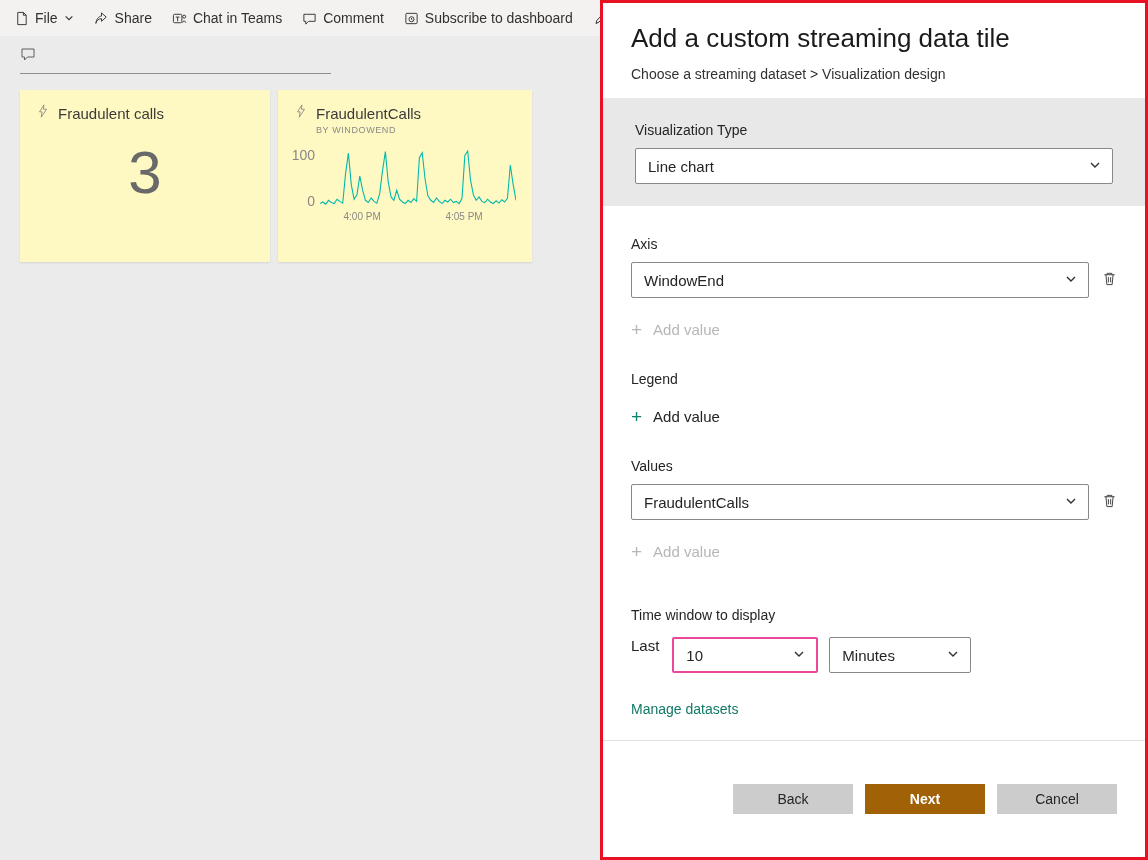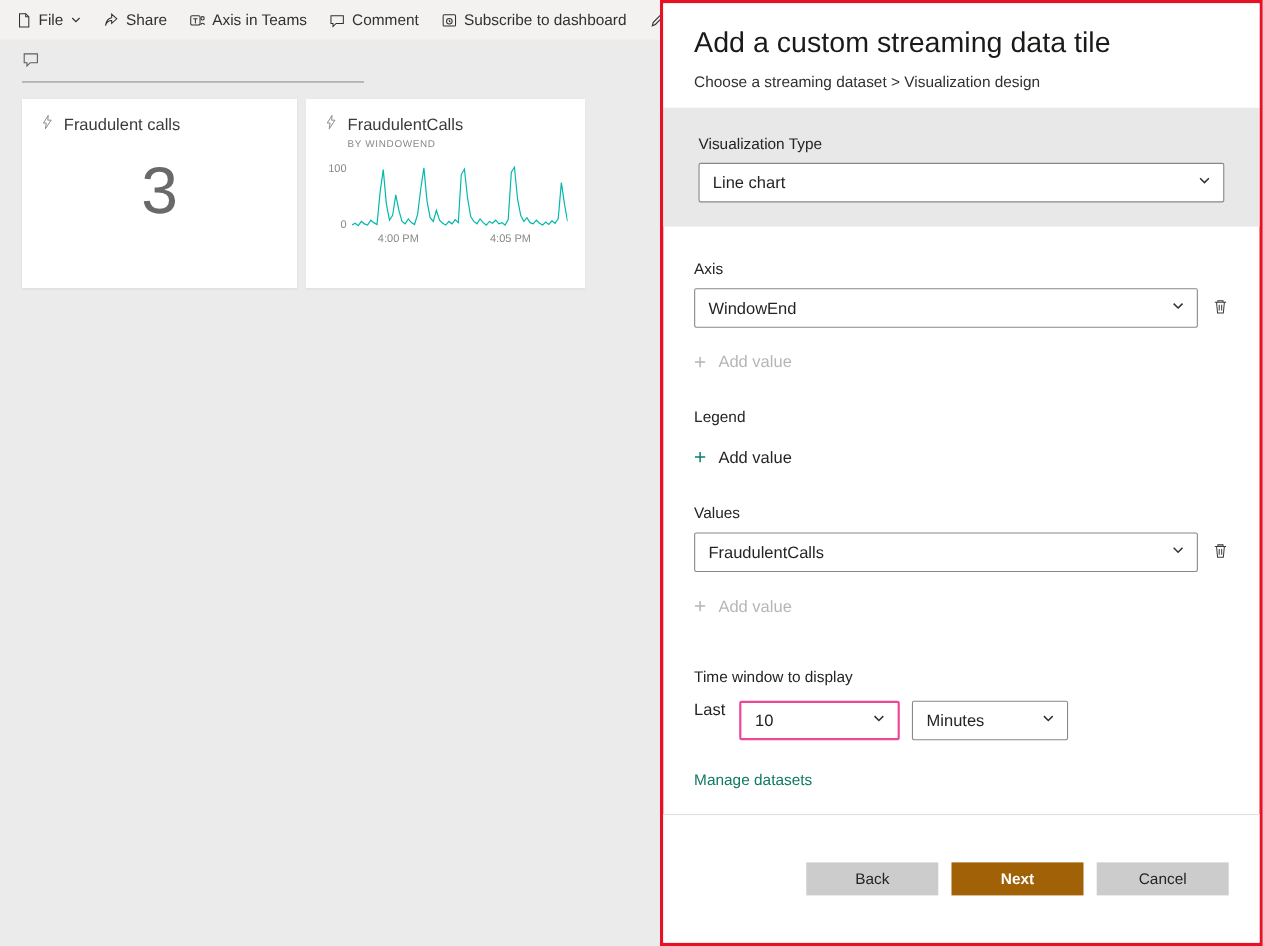--- a/index.html
+++ b/index.html
@@ -11,31 +11,31 @@
              display: flex; align-items: center; padding: 0 10px 0 14px; gap: 20px; color: #323130; font-size: 14px; }
   .tb-item { display: flex; align-items: center; gap: 6px; cursor: pointer; white-space: nowrap; }
   .tb-item svg { display: block; }
   .tb-edit { margin-left: auto; }
 
   .qna-row { position: absolute; top: 46px; left: 20px; width: 311px; display: flex; align-items: center; gap: 8px;
              border-bottom: 1px solid #8f8f8f; padding-bottom: 7px; color: #605e5c; }
   .qna-row input { flex: 1; border: none; outline: none; background: transparent; font-family: inherit;
                    font-size: 15px; color: #605e5c; }
 
-  .tile { position: absolute; top: 90px; background: #ffffff; box-shadow: 0 0.6px 1.8px rgba(0,0,0,.10); padding: 14px 16px; }
+  .tile { position: absolute; top: 90px; background: #fef9c3; box-shadow: 0 0.6px 1.8px rgba(0,0,0,.10); padding: 14px 16px; }
   .tile-1 { left: 20px; width: 250px; height: 172px; }
   .tile-2 { left: 278px; width: 254px; height: 172px; }
   .tile-head { display: flex; align-items: center; gap: 8px; }
   .tile-title { font-size: 15px; color: #3b3a39; }
   .tile-sub { margin-left: 22px; margin-top: 3px; font-size: 9px; letter-spacing: .6px; color: #8a8886; }
   .big-value { text-align: center; font-size: 60px; color: #696969; margin-top: 16px; font-weight: 400; }
 
   .chart-wrap { display: flex; margin-top: 12px; }
   .ylabels { width: 26px; height: 62px; display: flex; flex-direction: column; justify-content: space-between;
-             align-items: flex-end; padding-right: 5px; font-size: 10px; color: #8a8886; }
+             align-items: flex-end; padding-right: 5px; font-size: 14px; color: #8a8886; }
   .plot { width: 196px; height: 62px; }
   .xlabels { position: relative; margin-left: 26px; width: 196px; height: 14px; font-size: 10px; color: #8a8886; }
   .xlabels .xt0 { position: absolute; left: 12%; top: 2px; }
   .xlabels .xt1 { position: absolute; left: 64%; top: 2px; }
 
   
   .panel { position: absolute; top: 0; left: 600px; width: 548px; height: 860px; background: #fff;
            border: 3px solid #e81123; }
   .panel-header { padding: 20px 28px 16px; background: #fff; }
   .panel-title { font-size: 26px; font-weight: 400; color: #1b1a19; }
@@ -113,21 +113,21 @@
     </div>
     <div class="tb-item">
       <span>
           <svg width="15" height="15" viewBox="0 0 16 16">
             <rect x="1.5" y="3.5" width="9" height="9" rx="1.3" fill="none" stroke="#323130"></rect>
             <path d="M4 6.5h4M6 6.5V11" fill="none" stroke="#323130"></path>
             <circle cx="13" cy="6" r="1.6" fill="none" stroke="#323130"></circle>
             <path d="M11.3 12.5c0-2.3 3.4-2.3 3.4 0" fill="none" stroke="#323130"></path>
           </svg>
         </span>
-      <span>Axis in Teams</span>
+      <span>Chat in Teams</span>
     </div>
     <div class="tb-item">
       <span>
           <svg width="15" height="15" viewBox="0 0 16 16">
             <path d="M2 3.5h12V11H7l-3 3v-3H2z" fill="none" stroke="#323130"></path>
           </svg>
         </span>
       <span>Comment</span>
     </div>
     <div class="tb-item">

